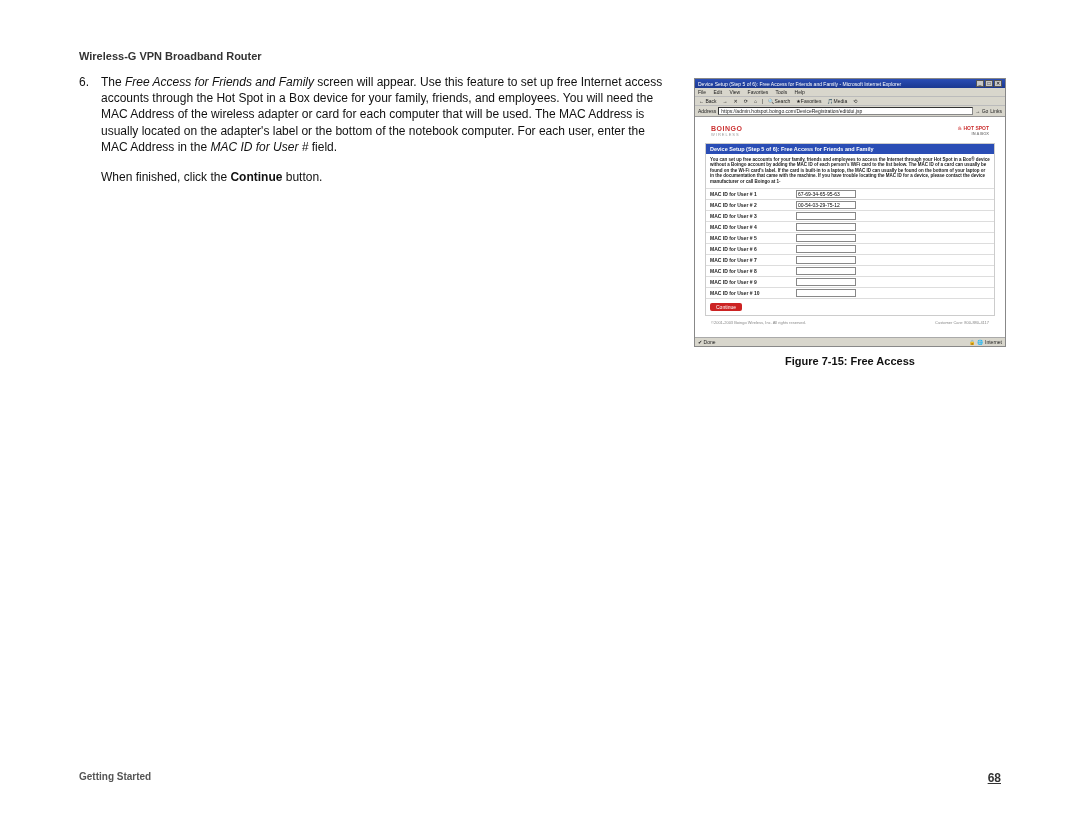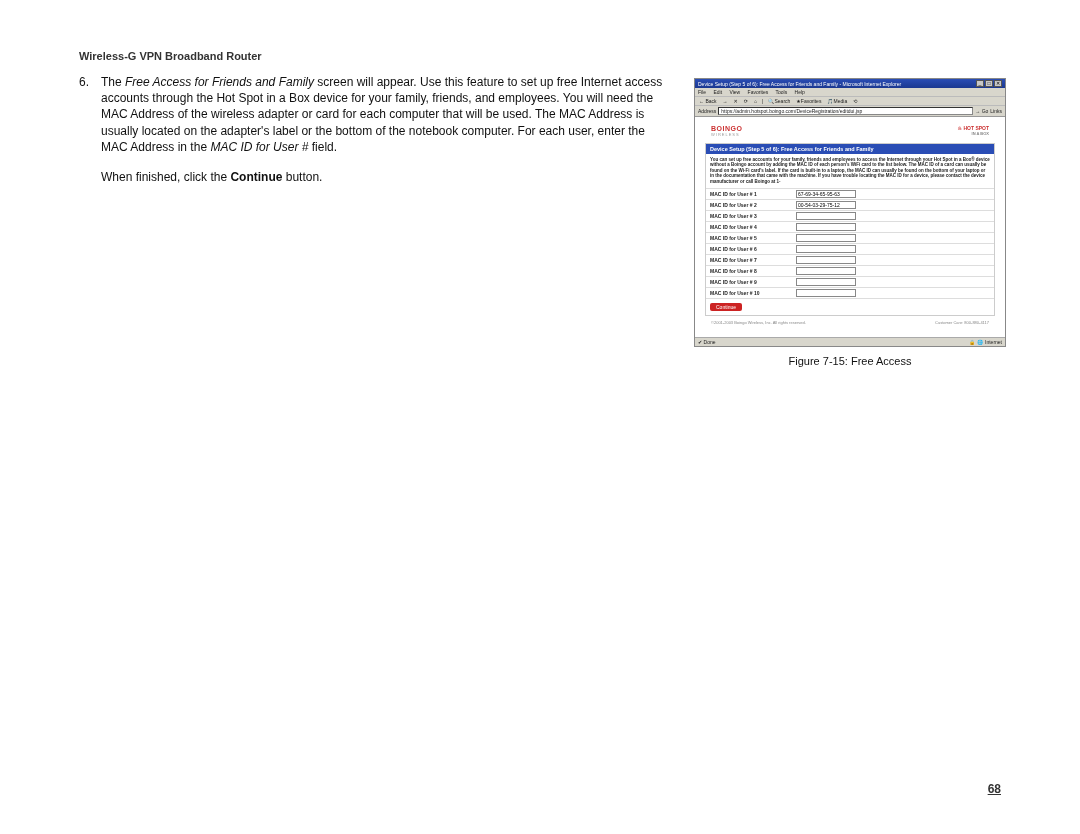--- a/index.html
+++ b/index.html
@@ -85,21 +85,21 @@
   .mac-table td.lbl { width:86px; }
   .mac-table input { width:60px; font-size:5px; border:1px solid #888; padding:0 1px; height:8px;}
   .cont-row td { padding:4px;}
   .cont-btn { background:#c22; color:#fff; border:none; font-size:5px; padding:1px 6px; border-radius:2px;}
   .ie-footer-row { display:flex; justify-content:space-between; font-size:4px; color:#888; padding:4px 6px 2px 6px;}
   .ie-status { background:#d8d6cc; border-top:1px solid #aaa; padding:1px 3px; font-size:5px; display:flex; justify-content:space-between;}
   .ie-status .lock { font-size:5px;}
   .figure-caption {
     text-align: center;
     font-size: 11px;
-    font-weight: normal;
+    font-weight: bold;
     margin-top: 8px;
     color: #111;
   }
 
   .page-footer {
     position: absolute;
     bottom: 52px;
     left: 79px;
     right: 79px;
     font-size: 10px;
@@ -235,14 +235,15 @@
     </div>
     <div class="ie-status">
       <span>✔ Done</span>
       <span class="lock">🔒 🌐 Internet</span>
     </div>
   </div>
   <div class="figure-caption">Figure 7-15: Free Access</div>
 </div>
 
 <div class="page-footer">
+  <div class="line2">Getting Started</div>
   <div class="right">68</div>
 </div>
 
 </body></html>

